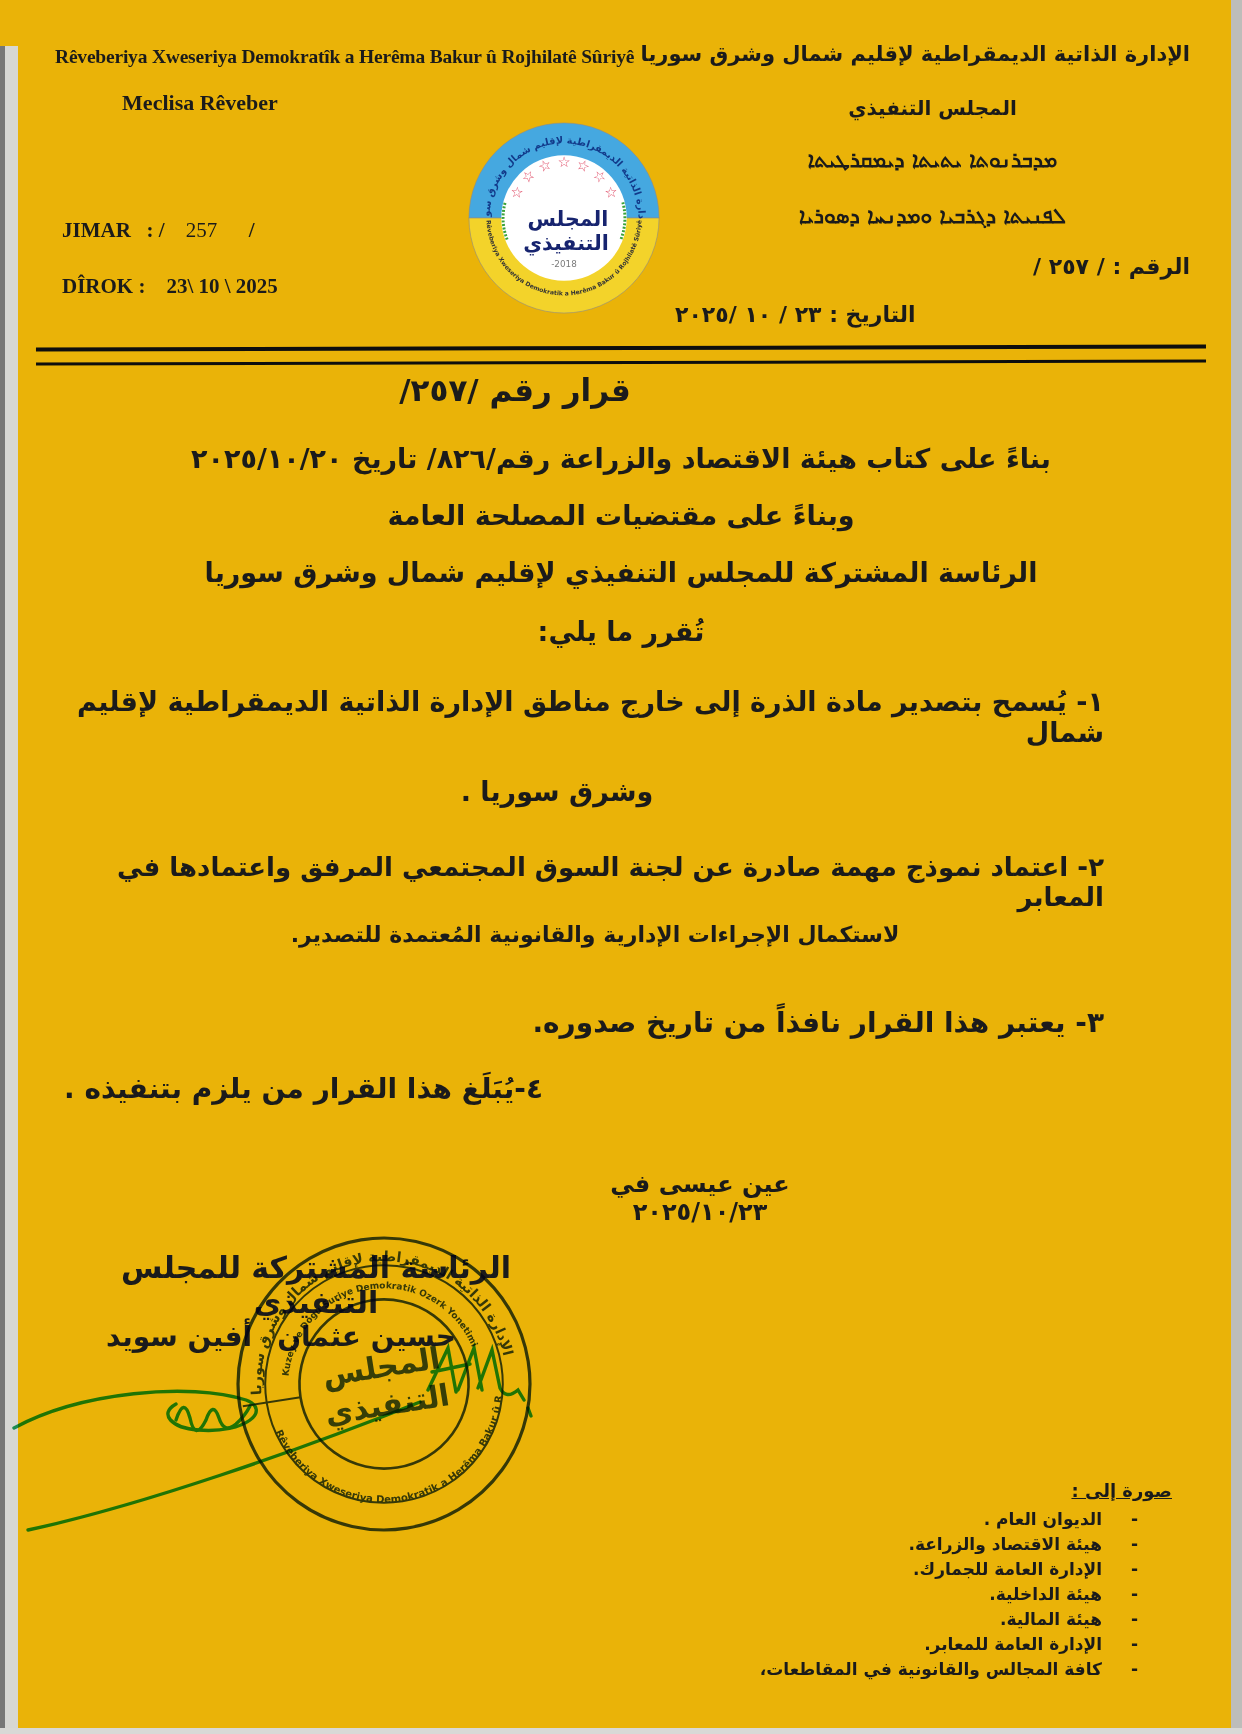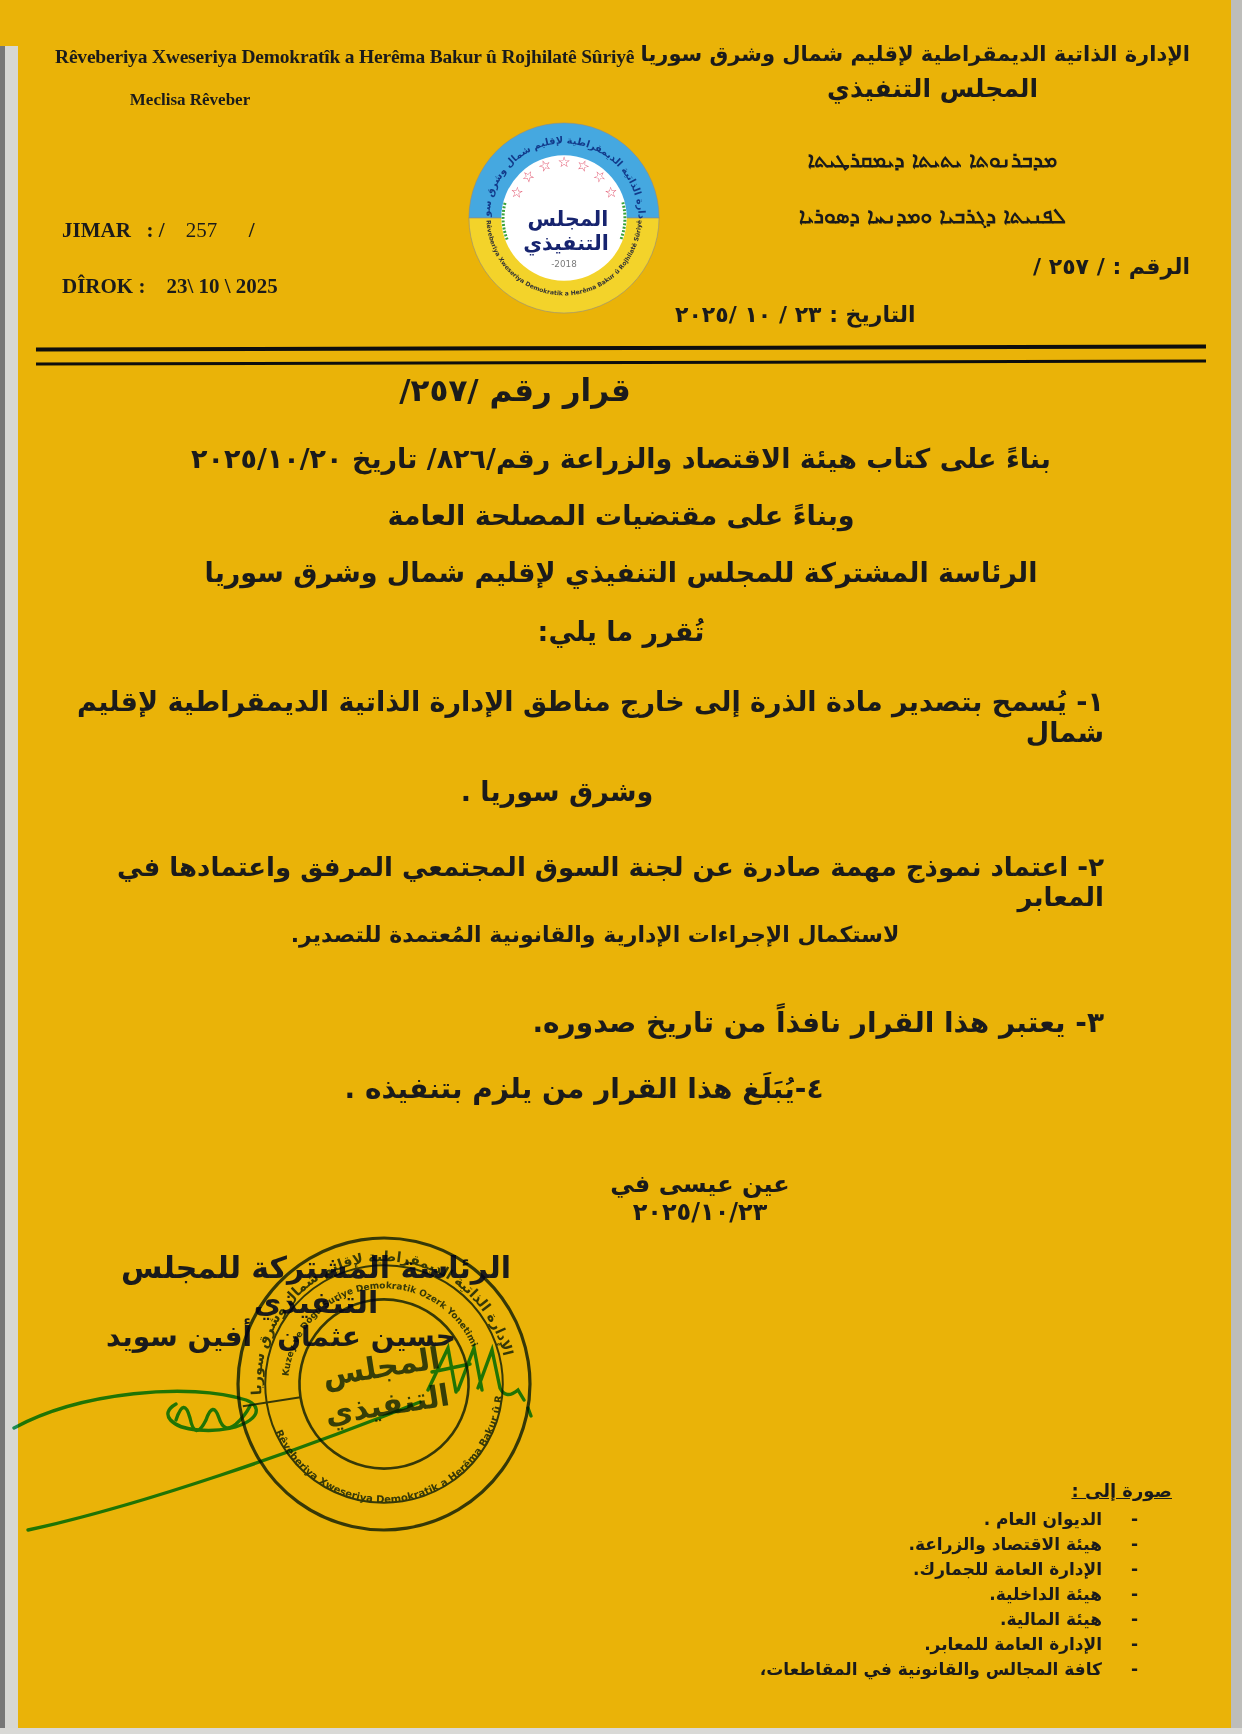--- a/index.html
+++ b/index.html
@@ -12,32 +12,32 @@
   .edge{position:absolute;}
   .edge-left-dark{left:0;top:46px;width:5px;height:1688px;background:#777;}
   .edge-left-soft{left:5px;top:46px;width:13px;height:1688px;background:#d7d7d4;}
   .edge-right{right:0;top:0;width:11px;height:1734px;background:#bdbdba;}
   .edge-bottom{left:0;bottom:0;width:1242px;height:6px;background:#d9d9d6;}
 
   
   .hdr-left{position:absolute;left:55px;top:46px;width:600px;
     font-family:"Liberation Serif","DejaVu Serif",serif;font-weight:bold;}
   .org-latin{font-size:19.5px;letter-spacing:-0.2px;white-space:nowrap;}
-  .council-latin{position:absolute;left:60px;top:90px;width:260px;text-align:center;
-    font-family:"Liberation Serif",serif;font-weight:bold;font-size:17px;}
+  .council-latin{position:absolute;left:70px;top:90px;width:260px;text-align:center;
+    font-family:"Liberation Serif",serif;font-weight:bold;font-size:22px;}
   .jimar{position:absolute;left:62px;top:218px;font-family:"Liberation Serif",serif;
     font-size:21px;font-weight:bold;}
   .jimar .num{font-weight:normal;}
   .dirok{position:absolute;left:62px;top:274px;font-family:"Liberation Serif",serif;
     font-size:21px;font-weight:bold;}
 
   .hdr-right{position:absolute;right:52px;top:42px;width:515px;direction:rtl;font-weight:700;}
   .hdr-right .l{position:absolute;right:0;width:100%;}
   .ar1{top:0;font-size:21px;text-align:right;white-space:nowrap;}
-  .ar2{top:32px;font-size:25px;text-align:center;}
+  .ar2{top:54px;font-size:20px;text-align:center;}
   .syr{font-size:21px;text-align:center;letter-spacing:1px;}
   .syr1{top:106px;}
   .syr2{top:162px;}
   .raqam{top:212px;font-size:22px;text-align:right;}
   .tarikh{top:260px;font-size:22px;text-align:left;}
 
   .logo{position:absolute;left:466px;top:120px;width:196px;height:196px;}
 
   
   .rule{position:absolute;left:36px;top:346px;width:1170px;height:11px;
@@ -49,21 +49,21 @@
   .doc-title{left:0;top:372px;width:1030px;text-align:center;font-size:31px;}
   .p1{left:60px;top:443px;width:1122px;text-align:center;font-size:27px;}
   .p2{left:60px;top:500px;width:1122px;text-align:center;font-size:27px;}
   .p3{left:60px;top:557px;width:1122px;text-align:center;font-size:27px;}
   .p4{left:60px;top:616px;width:1122px;text-align:center;font-size:27px;}
   .it1a{right:138px;left:60px;top:686px;text-align:right;font-size:27px;}
   .it1b{left:0;top:776px;width:1122px;text-align:center;font-size:27px;transform:translateX(-4px);}
   .it2a{right:138px;left:55px;top:852px;text-align:right;font-size:26px;}
   .it2b{left:0;top:922px;width:1190px;text-align:center;font-size:22px;}
   .it3{right:138px;left:60px;top:1006px;text-align:right;font-size:28px;}
-  .it4{right:138px;left:64px;top:1072px;text-align:center;font-size:28px;}
+  .it4{right:138px;left:64px;top:1072px;text-align:left;font-size:28px;}
   .sign-date{left:545px;top:1170px;width:310px;text-align:center;font-size:24px;}
 
   
   .sig-title{left:82px;top:1250px;width:468px;text-align:center;font-size:30px;}
   .sig-names{left:106px;top:1320px;width:350px;display:flex;justify-content:space-between;
     direction:rtl;font-size:28px;font-weight:700;}
   .stamp{position:absolute;left:233px;top:1233px;width:302px;height:302px;
     mix-blend-mode:multiply;opacity:.92;}
   .green-sign{position:absolute;left:0;top:1290px;width:640px;height:290px;
     mix-blend-mode:multiply;}

